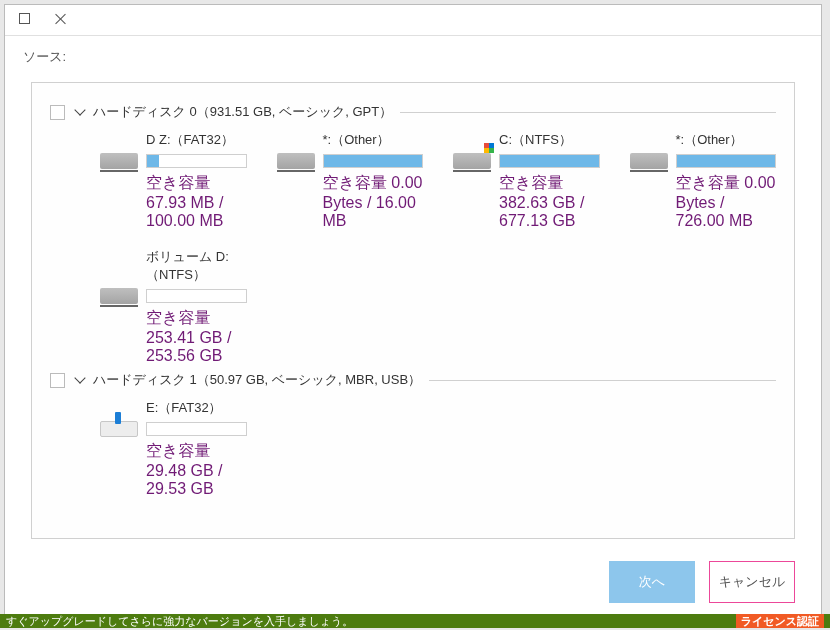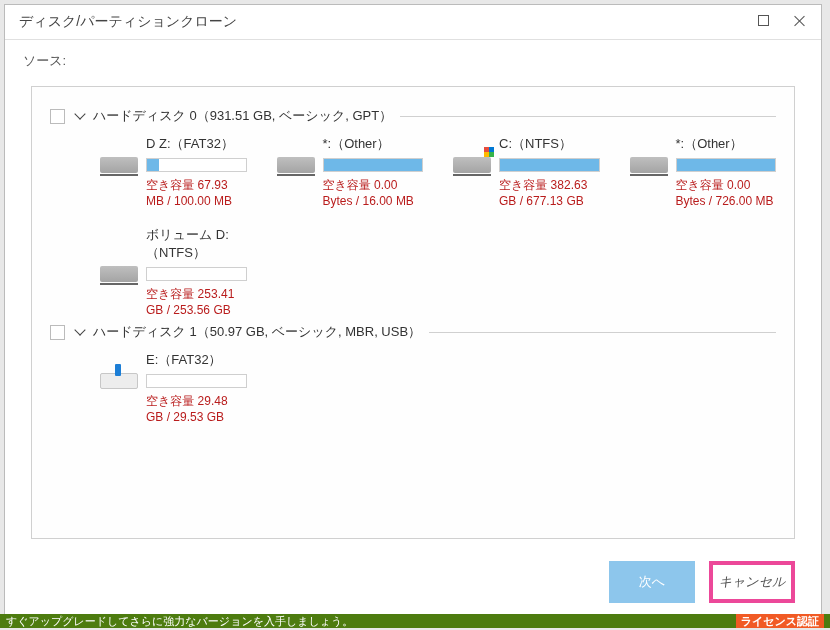--- a/index.html
+++ b/index.html
@@ -25,36 +25,35 @@
 .part { margin: 10px 0 6px; display: grid; grid-template-columns: 46px 1fr; grid-template-rows: auto auto auto; row-gap: 4px; align-items: center; }
 .part .pname { grid-column: 2; grid-row: 1; font-size: 13px; color: #333; }
 .ico { grid-column: 1; grid-row: 2; width: 38px; height: 16px; }
 .ico.hdd { background: linear-gradient(#bfbfbf,#a4a4a4); border-radius: 2px; position:relative; }
 .ico.hdd::after { content:""; position:absolute; left:0; right:0; bottom:-3px; height:2px; background:#666; }
 .ico.win::before { content:""; position:absolute; top:-10px; right:-3px; width:10px; height:10px; background: conic-gradient(#0078d4 0 25%, #35b44a 0 50%, #ffb900 0 75%, #e74c3c 0); }
 .ico.usb { background:#ededed; border:1px solid #c7c7c7; border-radius:2px; position:relative; }
 .ico.usb::after { content:""; position:absolute; left:14px; top:-10px; width:6px; height:12px; background:#1c7ed6; border-radius:1px; }
 .bar { grid-column: 2; grid-row: 2; height: 14px; border: 1px solid #cfcfcf; background:#fff; position:relative; }
 .bar .fill { position:absolute; left:0; top:0; bottom:0; background:#6eb8e8; }
-.sub { grid-column: 2; grid-row: 3; font-size: 12px; color:#b91c1c; }
+.sub { grid-column: 2; grid-row: 3; font-size: 16px; color:#701a75; }
 
 .footer { display: flex; justify-content: flex-end; gap: 14px; padding: 10px 26px 14px; }
 .btn { min-width: 86px; height: 42px; display:flex; align-items:center; justify-content:center; font-size: 13px; cursor:pointer; }
 .btn.primary { background:#8dc6ec; color:#fff; }
-.btn.secondary { background:#fff; color:#555; border:4px solid #ec4899;font-style:italic; }
+.btn.secondary { background:#fff; color:#555; border:1px solid #ec4899; }
 
 .bottomstrip { position: fixed; left:0; right:0; top: 614px; height: 14px; background:#4d7c0f; color:#fff; font-size:11px; padding: 0 6px; display:flex; justify-content:space-between; align-items:center; overflow:hidden; }
 .bottomstrip .tag { background:#f15a24; border:1px solid #f15a24; padding:0 4px;font-weight:bold;}
 </style>
 </head>
 <body>
 
 <div class="window">
   <div class="titlebar">
-    <div class="title">ディスク/パーティションクローン</div>
     <div class="winbtns">
       <div class="winbtn max"></div>
       <div class="winbtn close"></div>
     </div>
   </div>
 
   <div class="subhead">ソース:</div>
 
   <div class="panel">
     <div id="disks">

